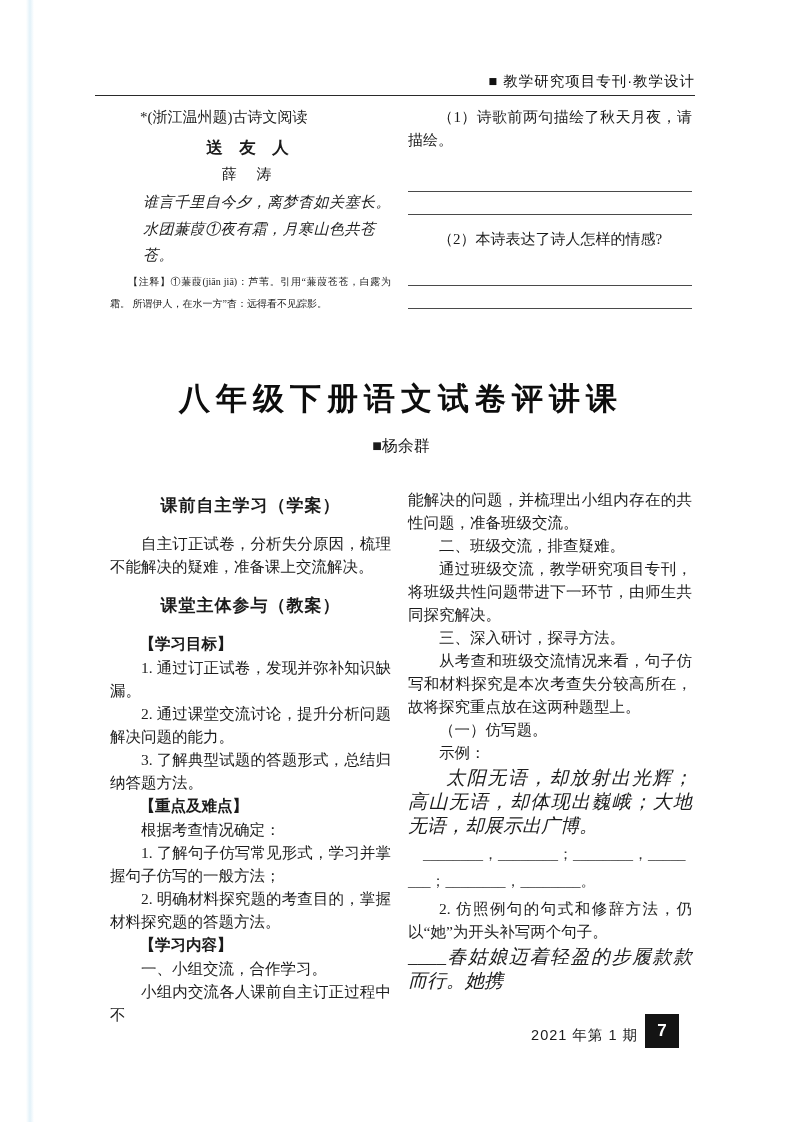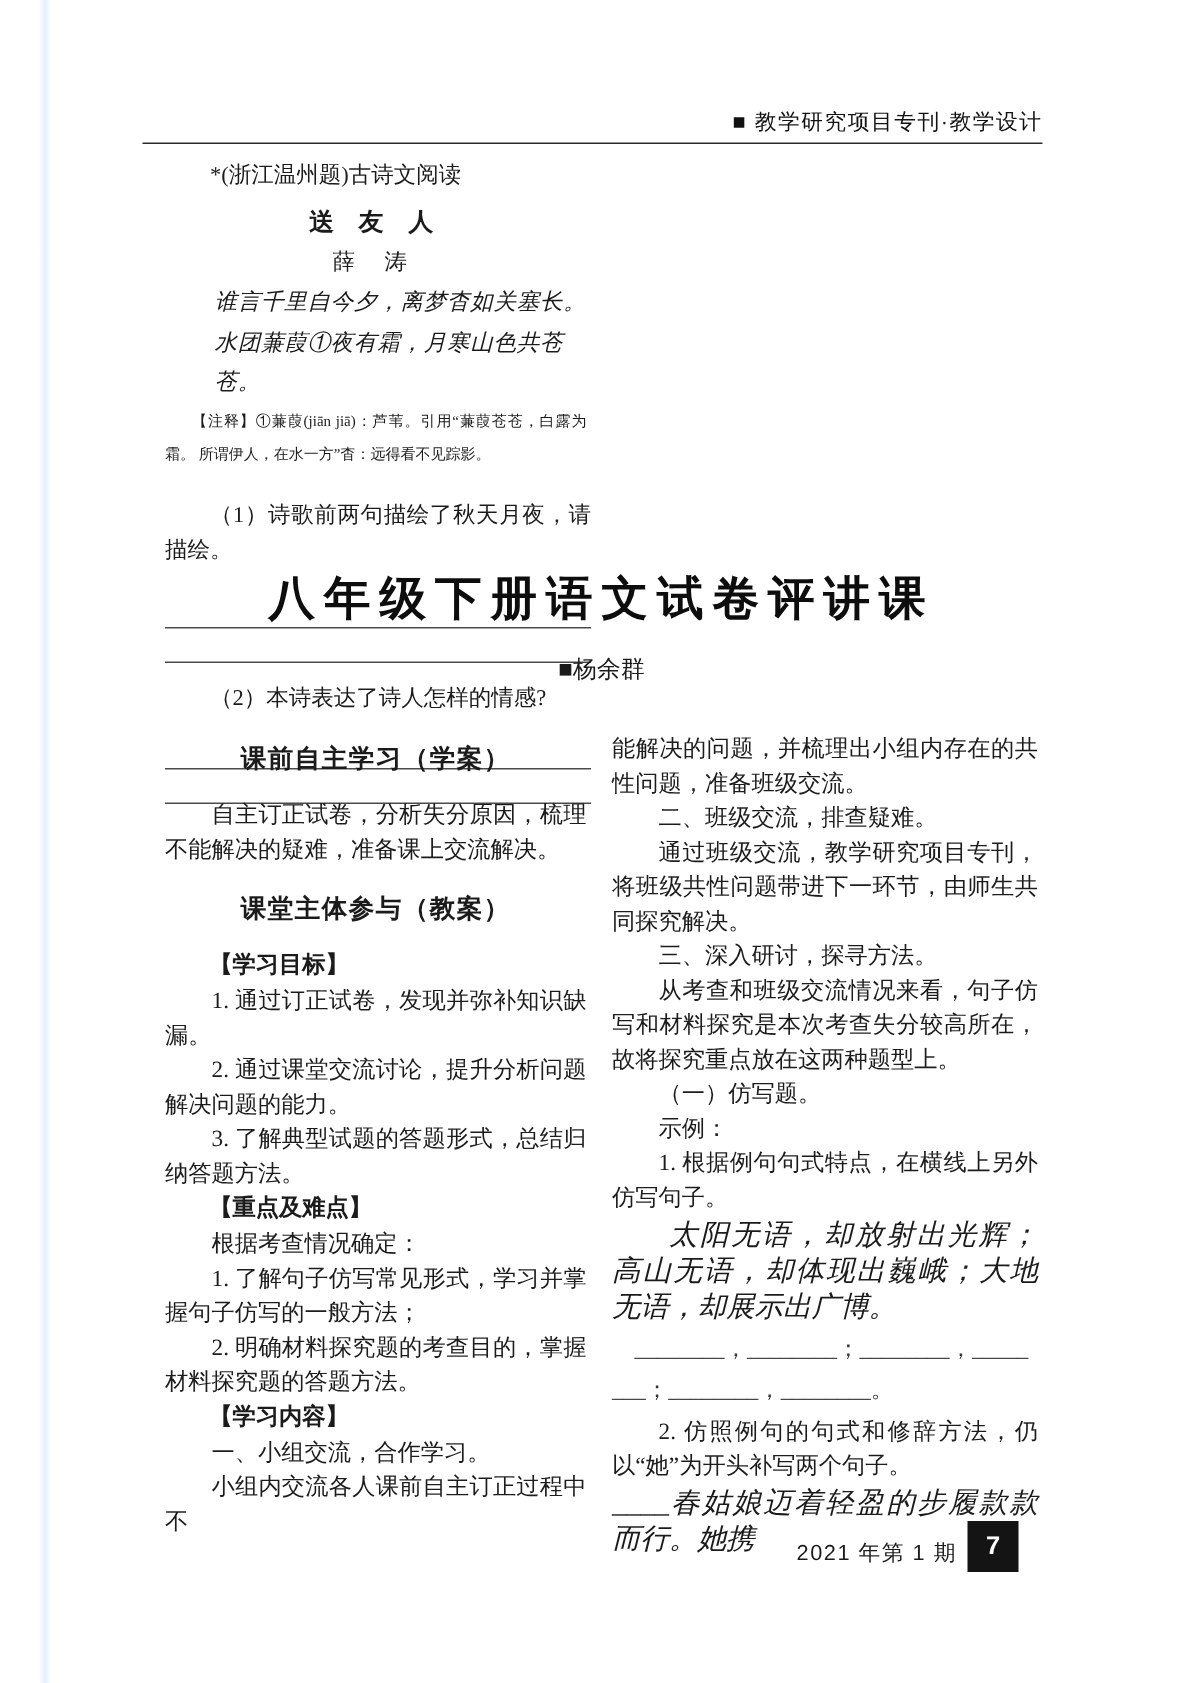--- a/index.html
+++ b/index.html
@@ -23,21 +23,21 @@
     text-align:right; font-size:14.5px; letter-spacing:1px;
     font-family:"Liberation Sans","DejaVu Sans",sans-serif; color:#111;
   }
   .hdr-rule {
     position:absolute; top:95px; left:95px; width:600px;
     border-top:1.6px solid #2a2a2a;
   }
   
   .exercise {
     position:absolute; top:106px; left:110px; width:582px;
-    display:flex; gap:17px;flex-direction:column;
+    display:flex; gap:17px;
   }
   .ex-left { width:281px; }
   .ex-right { width:284px; }
   .ex-intro { font-size:15px; line-height:23px; text-indent:2em; }
   .poem-title {
     text-align:center; font-weight:bold; font-size:16.5px; letter-spacing:6px;
     font-family:"Liberation Sans","DejaVu Sans",sans-serif;
     margin-top:8px;
   }
   .poet {
@@ -167,21 +167,20 @@
       <p class="b-para">小组内交流各人课前自主订正过程中不</p>
     </div>
     <div class="col-r">
       <p class="b-para noindent">能解决的问题，并梳理出小组内存在的共性问题，准备班级交流。</p>
       <p class="b-para">二、班级交流，排查疑难。</p>
       <p class="b-para">通过班级交流，教学研究项目专刊，将班级共性问题带进下一环节，由师生共同探究解决。</p>
       <p class="b-para">三、深入研讨，探寻方法。</p>
       <p class="b-para">从考查和班级交流情况来看，句子仿写和材料探究是本次考查失分较高所在，故将探究重点放在这两种题型上。</p>
       <p class="b-para">（一）仿写题。</p>
       <p class="b-para">示例：</p>
-      <p class="b-para">1. 根据例句句式特点，在横线上另外仿写句子。</p>
       <p class="b-kai">太阳无语，却放射出光辉；高山无语，却体现出巍峨；大地无语，却展示出广博。</p>
       <p class="b-blanks">________，________；________，________；________，________。</p>
       <p class="b-para">2. 仿照例句的句式和修辞方法，仍以“她”为开头补写两个句子。</p>
       <p class="b-kai noindent">____春姑娘迈着轻盈的步履款款而行。她携</p>
     </div>
   </div>
 
   <div class="ftr-issue">2021 年第 1 期</div>
   <div class="ftr-pagebox">
     <span>7</span>

